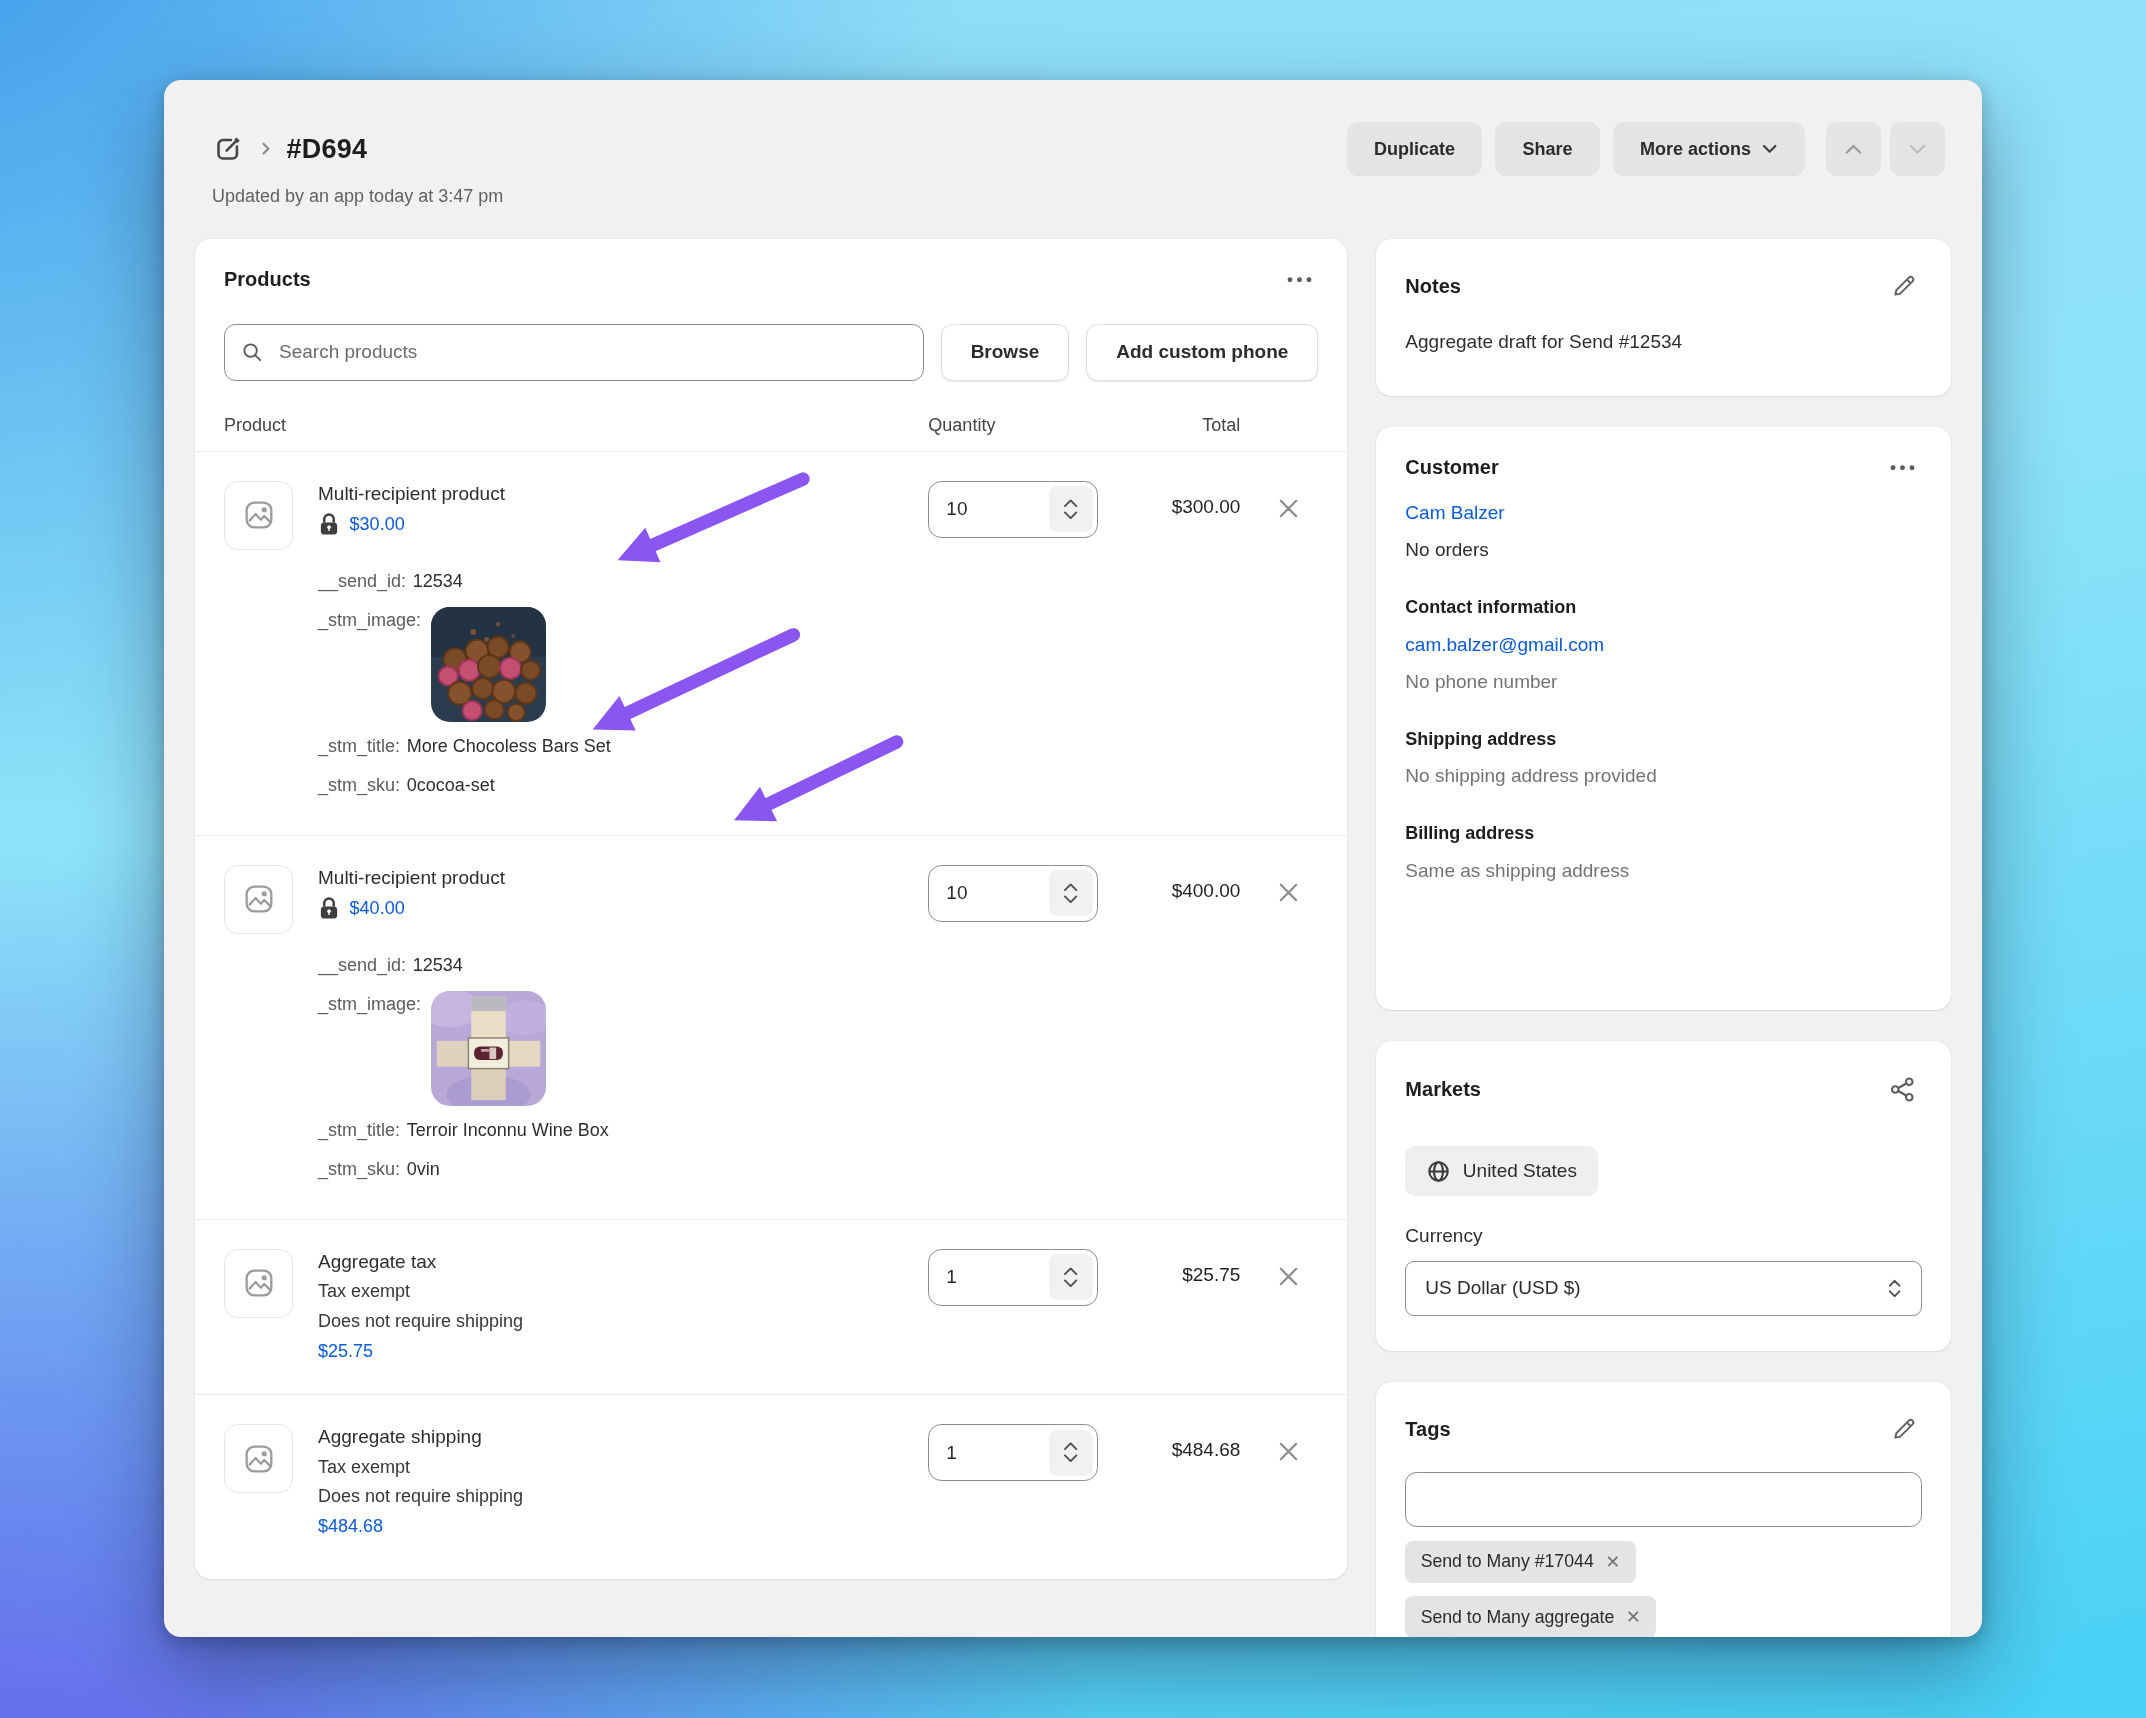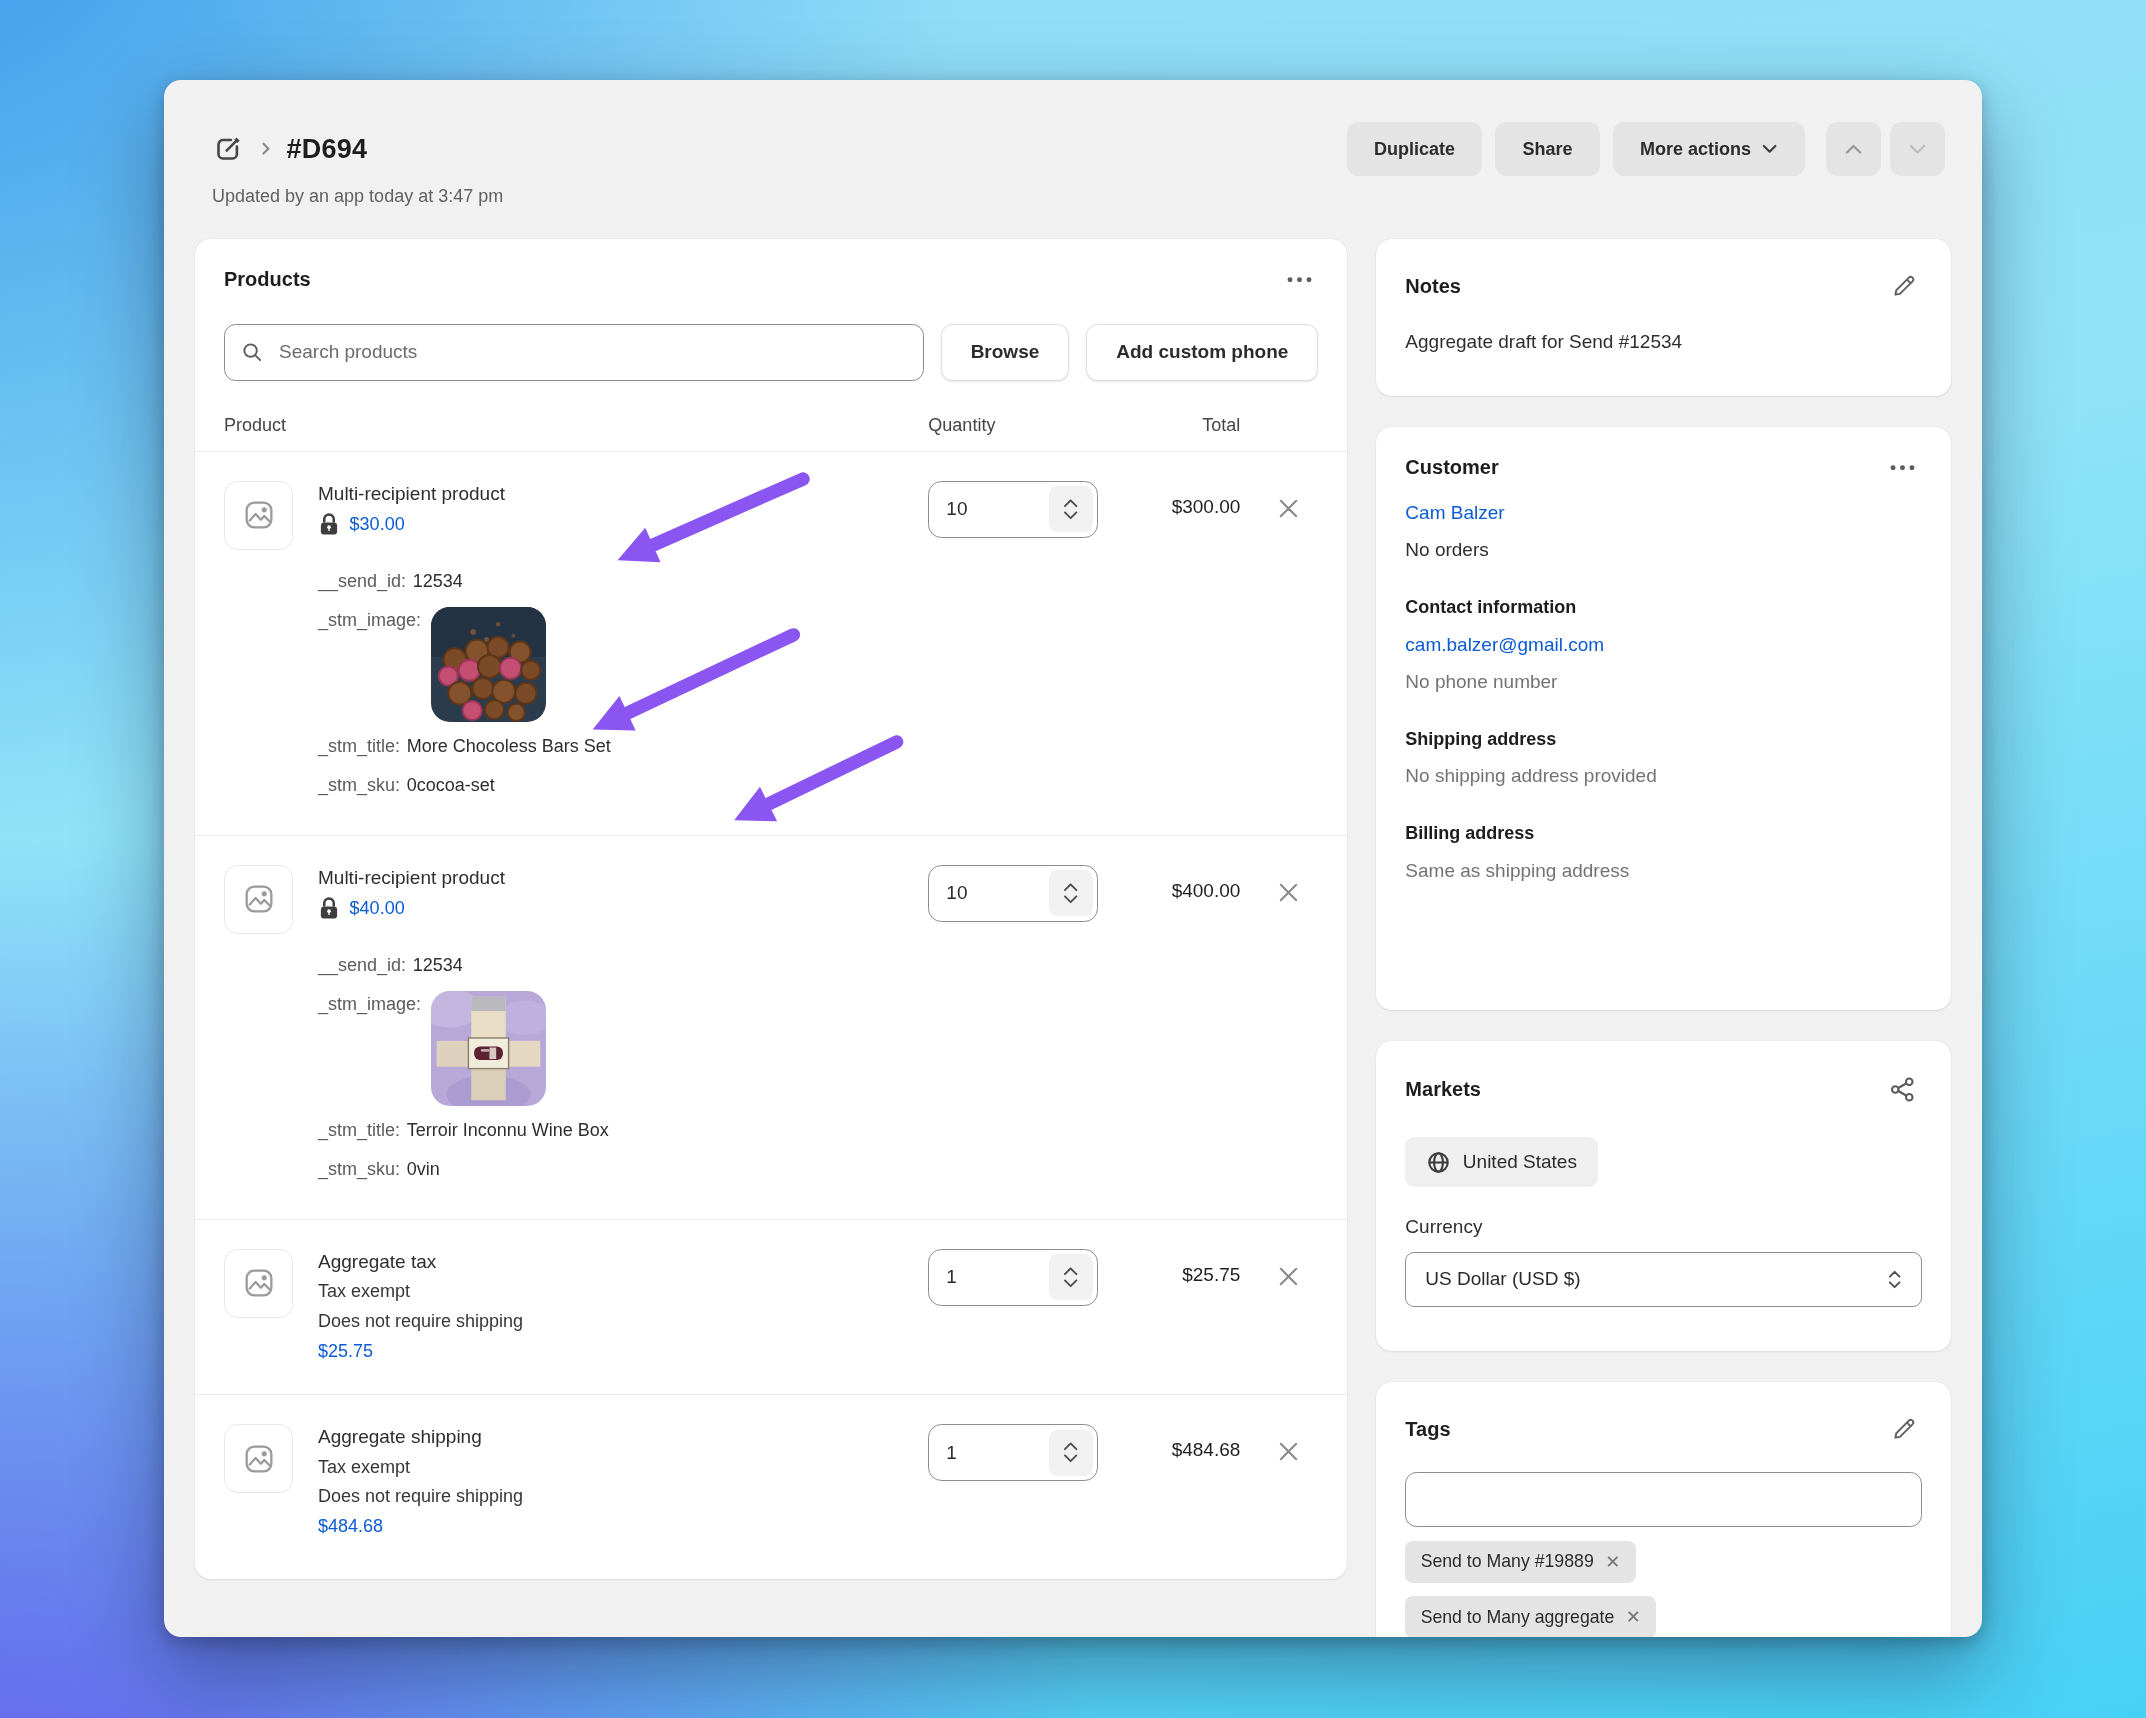--- a/index.html
+++ b/index.html
@@ -68,21 +68,21 @@
   .note-text{font-size:19px;color:#2e2e2e;margin-top:27px;}
   .link-line{font-size:19px;margin-top:23px;}
   .gray{color:#737373;font-size:19px;}
   .sec-head{font-size:18px;font-weight:700;color:#1d1d1d;margin-top:36px;}
   .sec-val{margin-top:15.3px;font-size:19px;}
   .notes-card{min-height:157px;}
   .customer-card{min-height:583px;}
   .markets-card{min-height:310px;}
   .tags-card{min-height:315px;}
   .market-pill{display:inline-flex;align-items:center;gap:11.5px;background:#efefef;border-radius:9.6px;
-    height:50px;padding:0 21px;font-size:19px;color:#2b2b2b;margin-top:29px;cursor:pointer;}
+    height:50px;padding:0 21px;font-size:19px;color:#2b2b2b;margin-top:38px;cursor:pointer;}
   .currency-label{font-size:19px;color:#2e2e2e;margin-top:29px;}
   .select{height:55px;border:1.4px solid #8f8f8f;border-radius:9px;background:#fff;margin-top:13.4px;
     display:flex;align-items:center;justify-content:space-between;padding:0 19px;font-size:19px;color:#2b2b2b;cursor:pointer;}
   .tags-input{width:100%;height:55px;border:1.4px solid #8c8c8c;border-radius:11.5px;background:#fff;
     margin-top:25px;font-size:18px;padding:0 15.3px;outline:none;}
   .tag-pill{display:inline-flex;align-items:center;gap:11.5px;background:#e4e4e4;border-radius:7.6px;
     height:42px;padding:0 15.3px;font-size:17.7px;color:#2b2b2b;margin-top:13.4px;width:max-content;}
   .tag-x{color:#757575;font-size:18px;cursor:pointer;line-height:1;}
   .arrows{position:absolute;left:0;top:0;pointer-events:none;z-index:20;}
 </style>
@@ -465,21 +465,21 @@
             <button class="icon-btn">
               <svg width="25" height="25" viewBox="0 0 26 26" fill="none">
                 <path d="M4.5 21.5l1-4.6L18.6 3.8a2.7 2.7 0 0 1 3.8 0 2.7 2.7 0 0 1 0 3.8L9.2 20.7l-4.7.8z" stroke="#616161" stroke-width="2" stroke-linejoin="round"></path>
                 <path d="M16.6 5.8l3.8 3.8" stroke="#616161" stroke-width="2"></path>
               </svg>
             </button>
           </div>
           <input class="tags-input" style="">
           <div style="display:flex;flex-direction:column;align-items:flex-start;">
             <span class="tag-pill">
-              <span>Send to Many #19889</span>
+              <span>Send to Many #17044</span>
               <span class="tag-x">✕</span>
             </span>
             <span class="tag-pill">
               <span>Send to Many aggregate</span>
               <span class="tag-x">✕</span>
             </span>
           </div>
         </section>
 
       </aside>

